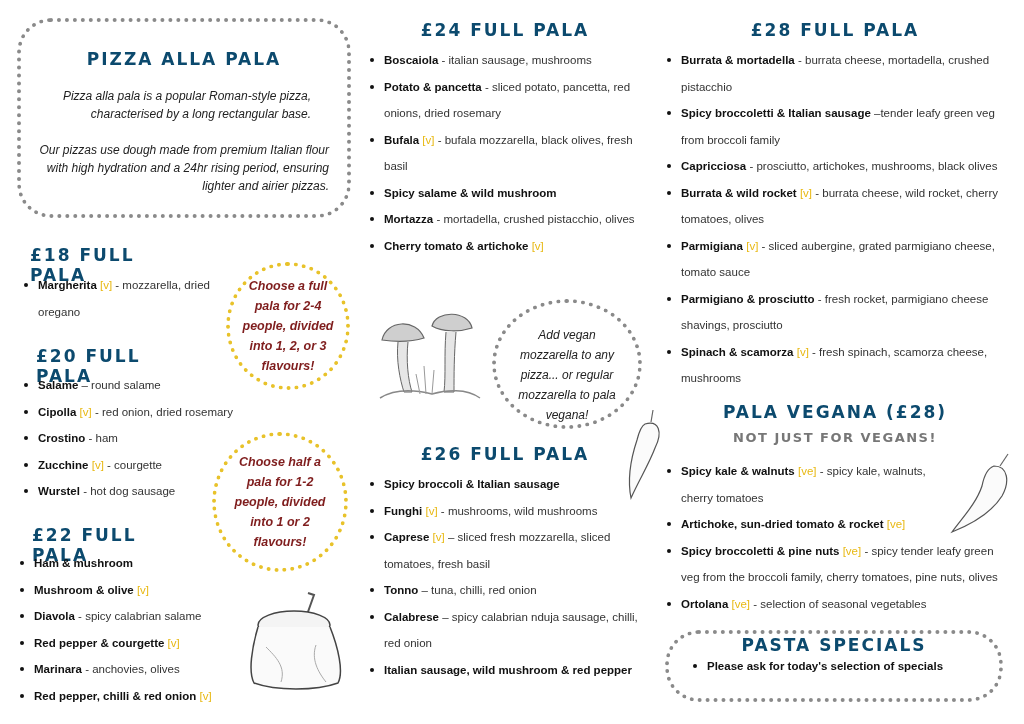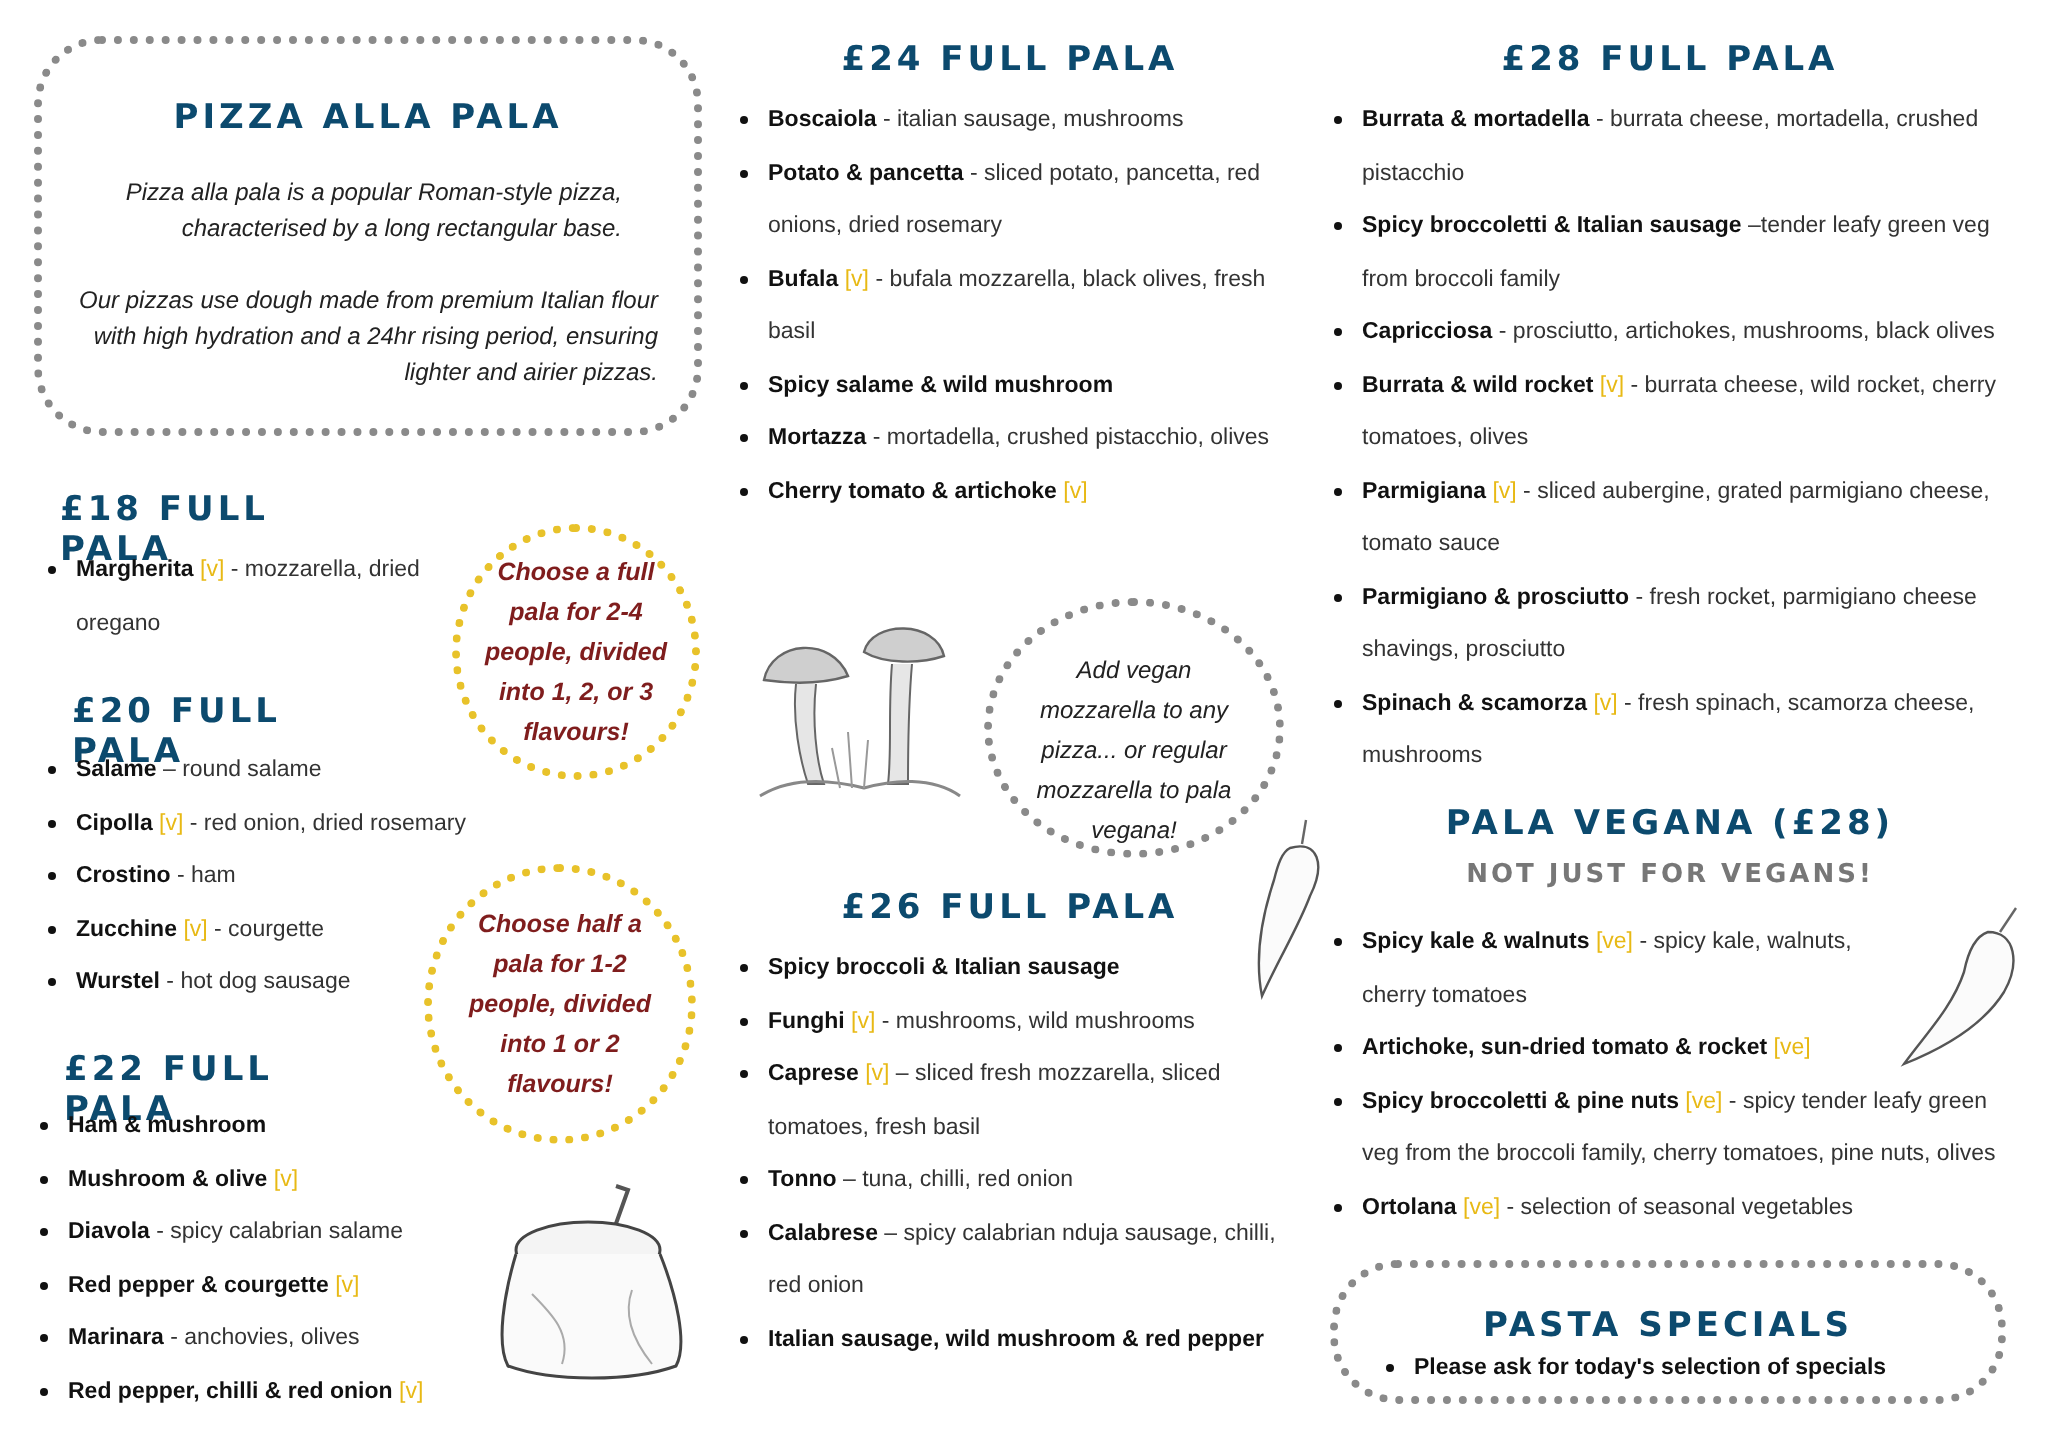--- a/index.html
+++ b/index.html
@@ -158,17 +158,17 @@
 </ul>
 
 <div class="abs" style="left:948px; top:452px; width:66px; height:82px;">
   <svg width="66" height="82" viewBox="0 0 66 82">
     <path d="M60 2 L52 14" stroke="#666" stroke-width="1.2"></path>
     <path d="M46 14 C60 14, 62 30, 54 44 C44 60, 24 72, 4 80 C14 66, 28 52, 34 34 C36 24, 40 16, 46 14 Z" fill="#fbfbfb" stroke="#555" stroke-width="1.2"></path>
   </svg>
 </div>
 
 <div class="abs pasta-box" style="left:665px; top:630px; width:338px; height:72px;">
-  <div class="heading" style="margin-top:19px;">PASTA SPECIALS</div>
+  <div class="heading" style="margin-top:1px;">PASTA SPECIALS</div>
   <ul class="menu" style="margin-left:22px; margin-top:-2px;">
     <li><span class="name">Please ask for today's selection of specials</span></li>
   </ul>
 </div>
 
 </body></html>

